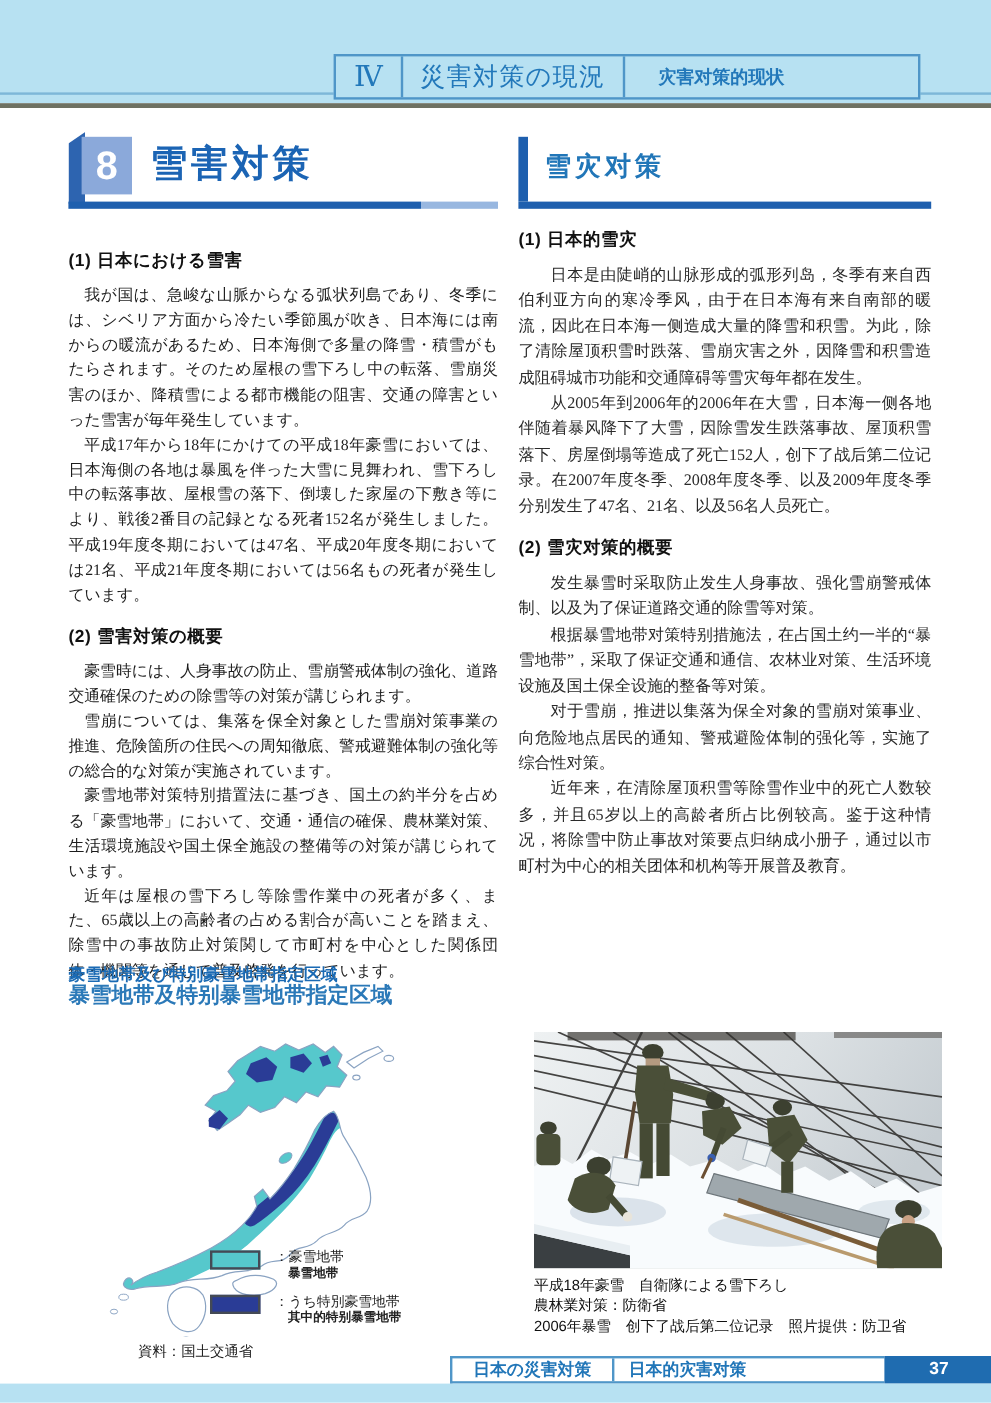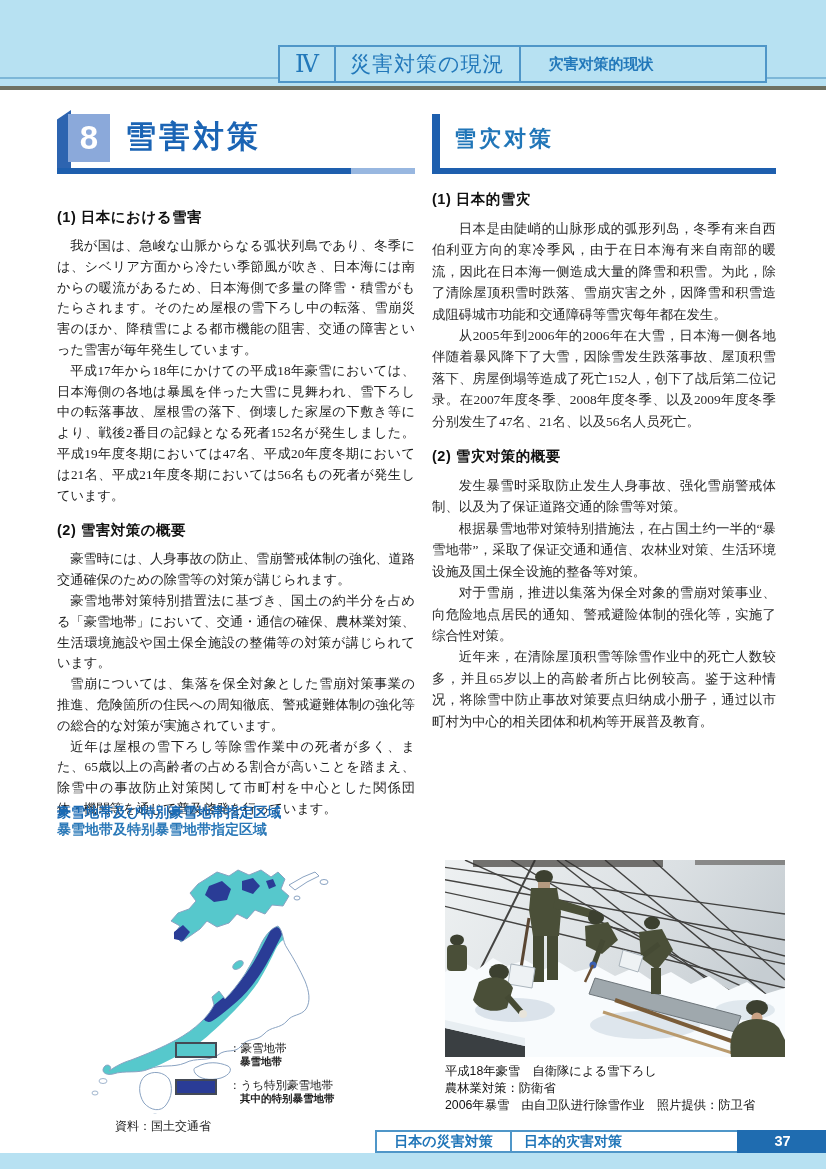--- a/index.html
+++ b/index.html
@@ -59,21 +59,21 @@
     font-size:13.2px;line-height:20.8px;text-align:justify;text-indent:1em;color:#1c1c1c;
   }
   .body-zh p{
     margin:0;font-family:"Liberation Serif","DejaVu Serif",serif;
     font-size:13.4px;line-height:21.4px;text-align:justify;text-indent:2em;color:#2a2a2a;
   }
 
   
   .map-block{position:absolute;left:57px;top:804px;width:358px;}
   .map-title-ja{font-size:14px;font-weight:bold;color:#1a6ab4;line-height:17px;}
-  .map-title-zh{font-size:14px;font-weight:bold;color:#2b79b8;line-height:16px;}
+  .map-title-zh{font-size:18px;font-weight:bold;color:#2b79b8;line-height:16px;}
   .map-canvas{position:relative;width:345px;height:245px;margin-top:32px;}
   .map-canvas svg{position:absolute;left:0;top:0;}
   .legend{position:absolute;left:118px;top:172px;}
   .legend-row{display:flex;align-items:flex-start;margin-bottom:10px;}
   .swatch{width:42px;height:16px;border:2px solid #444a55;box-sizing:border-box;margin-right:12px;margin-top:1px;}
   .swatch.teal{background:#56c8cc;}
   .swatch.navy{background:#2a3c96;}
   .legend-text-ja{font-size:11.5px;color:#222;line-height:14px;}
   .legend-text-zh{font-size:10.5px;font-weight:bold;color:#222;line-height:13px;padding-left:11px;}
   .map-source{margin-top:4px;margin-left:58px;font-size:12px;color:#222;}
@@ -110,22 +110,22 @@
     <div class="badge-light">8</div>
     <div class="sec8-title">雪害対策</div>
     <div class="rule-left"></div>
   </div>
   <div class="body-ja">
     <h3 class="subhead">(1) 日本における雪害</h3>
     <p>我が国は、急峻な山脈からなる弧状列島であり、冬季には、シベリア方面から冷たい季節風が吹き、日本海には南からの暖流があるため、日本海側で多量の降雪・積雪がもたらされます。そのため屋根の雪下ろし中の転落、雪崩災害のほか、降積雪による都市機能の阻害、交通の障害といった雪害が毎年発生しています。</p>
     <p>平成17年から18年にかけての平成18年豪雪においては、日本海側の各地は暴風を伴った大雪に見舞われ、雪下ろし中の転落事故、屋根雪の落下、倒壊した家屋の下敷き等により、戦後2番目の記録となる死者152名が発生しました。平成19年度冬期においては47名、平成20年度冬期においては21名、平成21年度冬期においては56名もの死者が発生しています。</p>
     <h3 class="subhead">(2) 雪害対策の概要</h3>
     <p>豪雪時には、人身事故の防止、雪崩警戒体制の強化、道路交通確保のための除雪等の対策が講じられます。</p>
+    <p>雪崩については、集落を保全対象とした雪崩対策事業の推進、危険箇所の住民への周知徹底、警戒避難体制の強化等の総合的な対策が実施されています。</p>
     <p>豪雪地帯対策特別措置法に基づき、国土の約半分を占める「豪雪地帯」において、交通・通信の確保、農林業対策、生活環境施設や国土保全施設の整備等の対策が講じられています。</p>
-    <p>雪崩については、集落を保全対象とした雪崩対策事業の推進、危険箇所の住民への周知徹底、警戒避難体制の強化等の総合的な対策が実施されています。</p>
     <p>近年は屋根の雪下ろし等除雪作業中の死者が多く、また、65歳以上の高齢者の占める割合が高いことを踏まえ、除雪中の事故防止対策関して市町村を中心とした関係団体・機関等を通じて普及啓発を行っています。</p>
   </div>
 </div>
 
 <div class="col-right">
   <div class="zh-head">
     <div class="zh-bar"></div>
     <div class="zh-title">雪灾对策</div>
     <div class="rule-right"></div>
   </div>
@@ -286,21 +286,21 @@
           <ellipse cx="312" cy="148" rx="11" ry="8" fill="#3c4030"></ellipse>
           <circle cx="312" cy="158" r="5.5" fill="#c9a184"></circle>
           <path d="M294,164 C306,156 326,158 334,168 L340,180 L340,197 L286,197 C284,180 287,170 294,164 Z" fill="#4a4f38"></path>
         </g>
       </g>
     </svg>
   </div>
   <div class="caption">
     <div>平成18年豪雪　自衛隊による雪下ろし</div>
     <div>農林業対策：防衛省</div>
-    <div>2006年暴雪　由自卫队进行除雪作业　照片提供：防卫省</div>
+    <div>2006年暴雪　创下了战后第二位记录　照片提供：防卫省</div>
   </div>
 </div>
 
 <div class="footer-row">
   <div class="f-box">
     <div class="f-ja">日本の災害対策</div>
     <div class="f-zh">日本的灾害对策</div>
   </div>
   <div class="f-page">37</div>
 </div>

